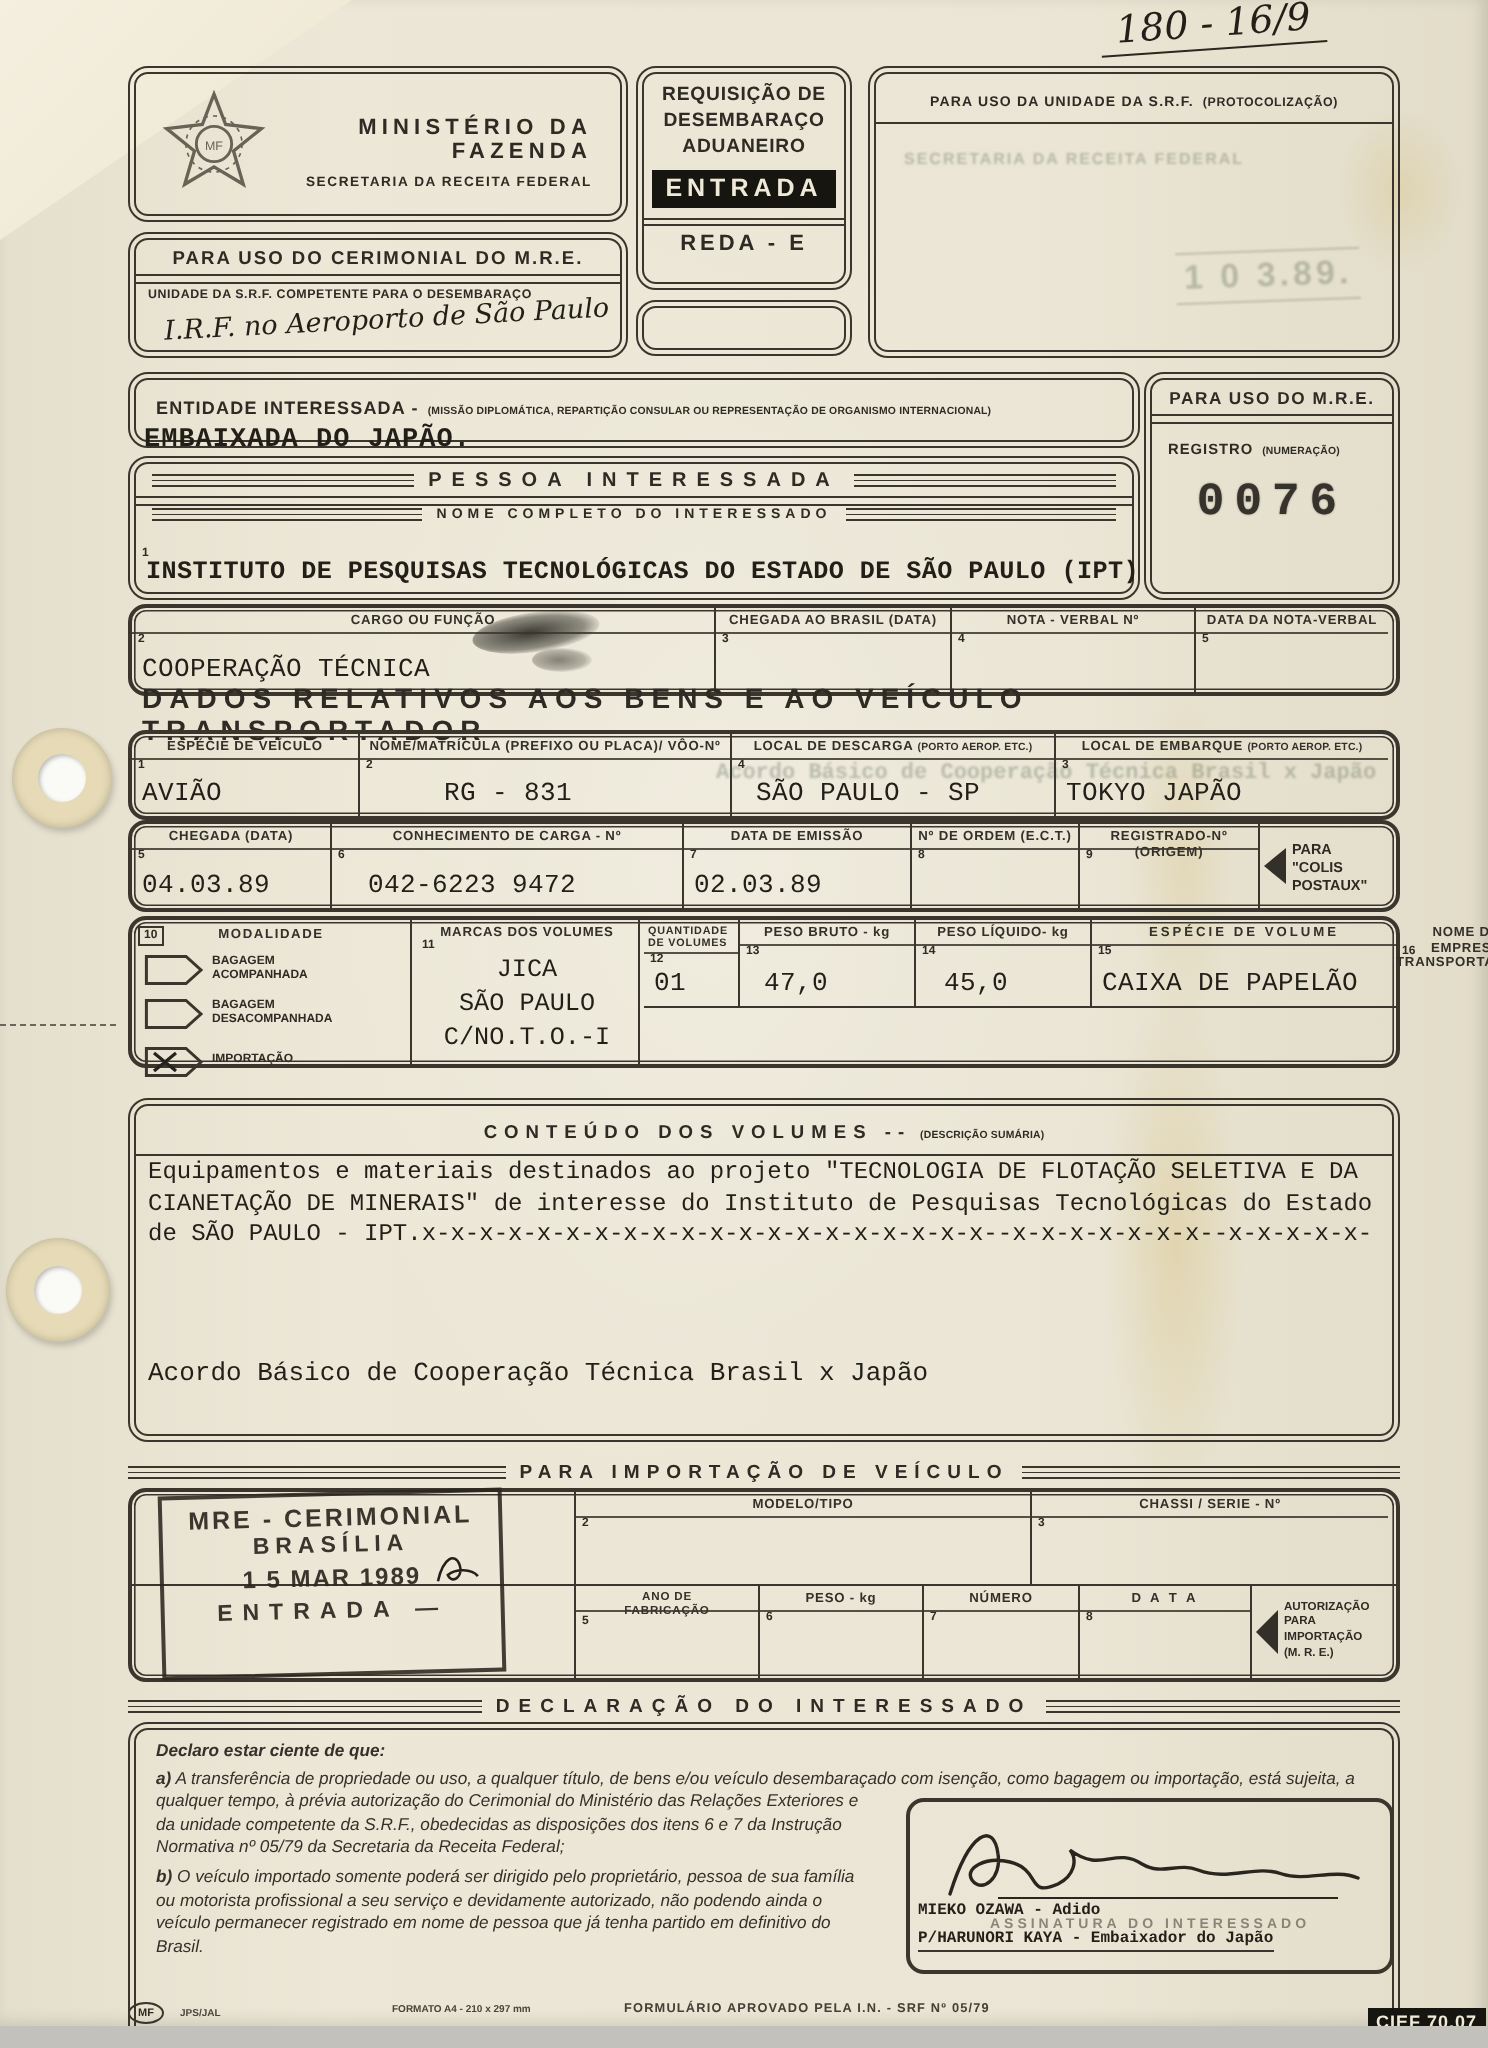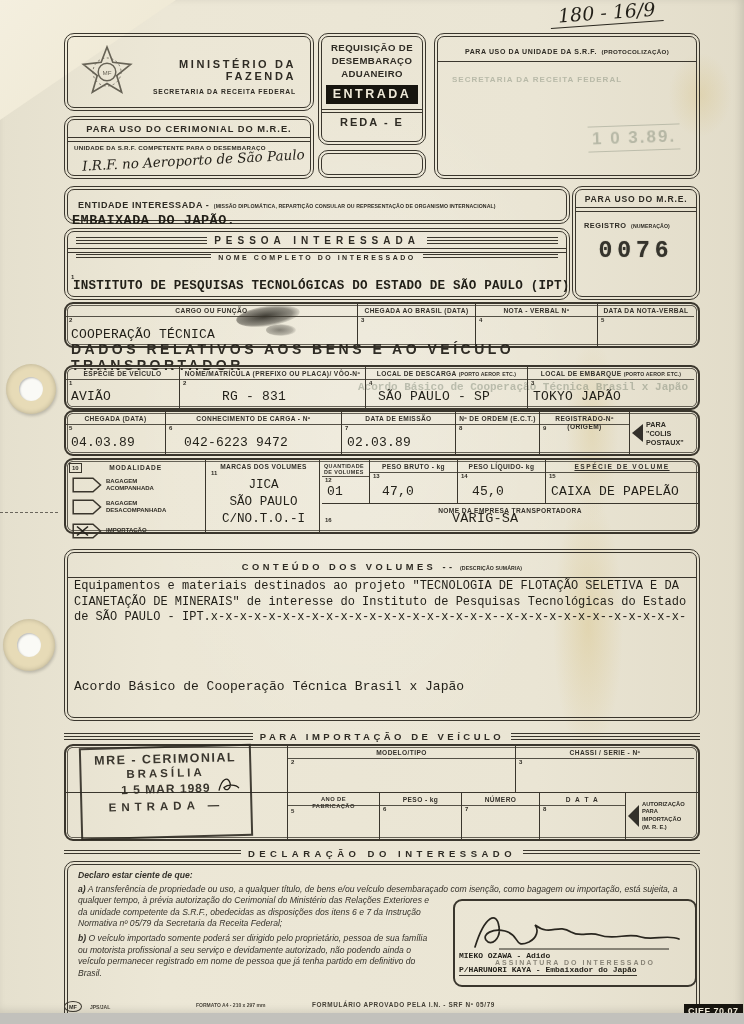--- a/index.html
+++ b/index.html
@@ -247,39 +247,39 @@
         <div class="lab">IMPORTAÇÃO</div>
       </div>
     </div>
     <div class="cell" style="width:112px;">
       <div class="lbl">MARCAS DOS VOLUMES</div>
       <div class="num" style="top:10px;">11</div>
       <div class="typed" style="position:absolute;left:0;right:0;top:17px;text-align:center;font-size:12.6px;line-height:17px;white-space:pre-line;">JICA
 SÃO PAULO
 C/NO.T.O.-I</div>
     </div>
-    <div style="width:376px;height:100%;display:flex;flex-direction:column;">
+    <div style="width:376px;height:100%;display:flex;flex-direction:row;">
       <div style="display:flex;height:44px;border-bottom:1.4px solid #3a362d;">
         <div class="cell" style="width:48px;">
           <div class="lbl" style="font-size:5.4px;white-space:pre-line;text-align:left;padding-left:2px;border-bottom:1px solid rgba(58,54,45,.85);padding-bottom:1px;">QUANTIDADE
 DE VOLUMES</div>
           <div class="num" style="top:17px;">12</div>
           <div class="val">01</div>
         </div>
         <div class="cell hasline" style="width:88px;">
           <div class="lbl">PESO BRUTO - kg</div>
           <div class="num">13</div>
           <div class="val" style="left:12px;">47,0</div>
         </div>
         <div class="cell hasline" style="width:88px;">
           <div class="lbl">PESO LÍQUIDO- kg</div>
           <div class="num">14</div>
           <div class="val" style="left:14px;">45,0</div>
         </div>
-        <div class="cell hasline" style="width:152px;text-decoration:underline;">
+        <div class="cell hasline" style="width:152px;">
           <div class="lbl" style="letter-spacing:1.5px;">ESPÉCIE DE VOLUME</div>
           <div class="num">15</div>
           <div class="val">CAIXA DE PAPELÃO</div>
         </div>
       </div>
       <div style="flex:1;position:relative;">
         <div class="lbl">NOME DA EMPRESA TRANSPORTADORA</div>
         <div class="num">16</div>
         <div class="val" style="left:130px;bottom:6px;font-size:13.5px;">VARIG-SA</div>
       </div>

